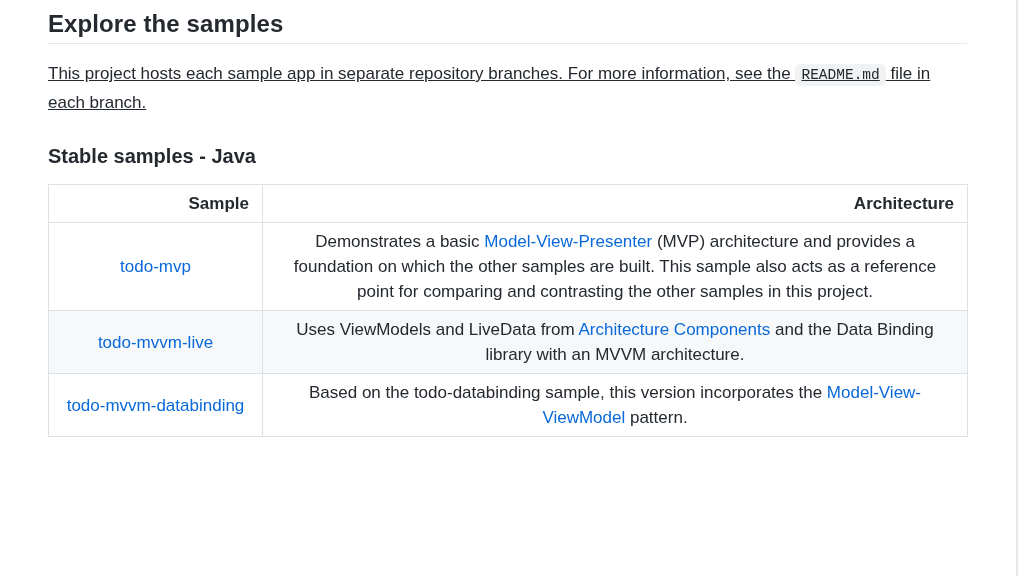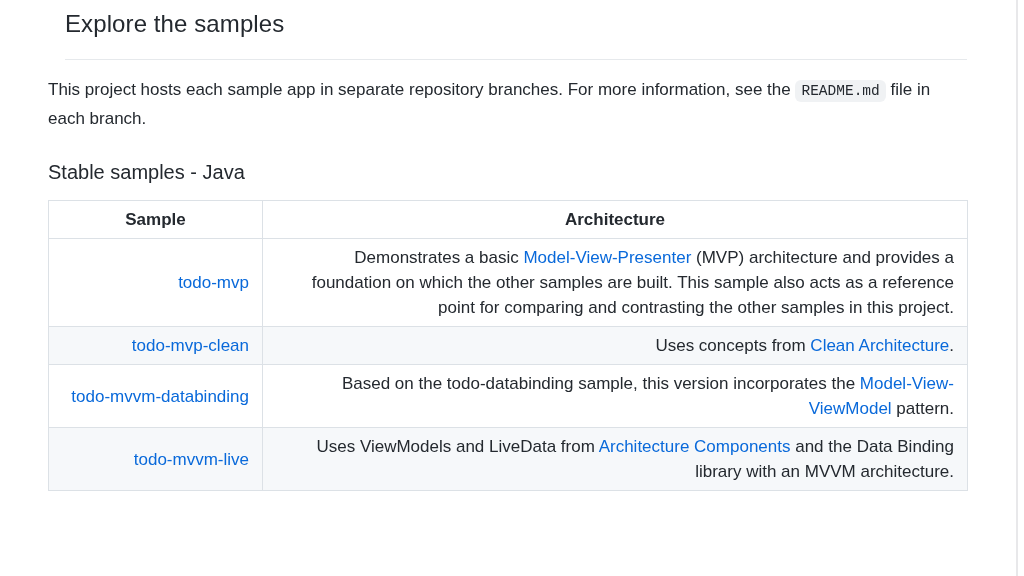--- a/index.html
+++ b/index.html
@@ -16,69 +16,70 @@
   }
   .page {
     position: absolute;
     left: 48px;
     top: 0;
     width: 919px;
   }
   h2.page-title {
     font-size: 24px;
     line-height: 32px;
-    font-weight: 400;
-    margin: 8px 0 0 17px;
-    padding-bottom: 19px;
+    font-weight: 700;
+    margin: 8px 0 0 0;
+    padding-bottom: 3px;
     border-bottom: 1px solid var(--rule, #e6e9ec);
     letter-spacing: 0.1px;
   }
   p.intro {
     font-size: 17px;
     line-height: 27px;
     margin: 16px 0 0 0;
+    text-decoration: underline;
   }
   code.inline-code {
     font-family: "Liberation Mono", "DejaVu Sans Mono", monospace;
     font-size: 14.5px;
     background: var(--codebg, #f0f2f4);
     color: var(--text, #24292f);
     padding: 3px 6px;
     border-radius: 6px;
     white-space: nowrap;
   }
   h3.section-title {
     font-size: 20px;
     line-height: 28px;
-    font-weight: 400;
+    font-weight: 700;
     margin: 26px 0 0 0;
   }
   table.samples {
     border-collapse: collapse;
     table-layout: fixed;
     width: 919px;
     margin-top: 14px;
     font-size: 17px;
   }
   table.samples th,
   table.samples td {
     border: 1px solid var(--border, #dce1e6);
   }
   table.samples th {
     padding: 8px 13px;
     font-weight: 700;
-    text-align: center;
+    text-align: right;
     line-height: 21px;
     background: #ffffff;
   }
   table.samples td {
     padding: 6px 13px;
     line-height: 25px;
     vertical-align: middle;
-    text-align: right;
+    text-align: center;
   }
   table.samples tbody tr:nth-child(even) {
     background: var(--stripe, #f6f8fa);
   }
   a.link {
     color: var(--link, #0969da);
     text-decoration: none;
     cursor: pointer;
   }
   .window-edge {
@@ -113,29 +114,25 @@
         <th>Sample</th>
         <th>Architecture</th>
       </tr>
     </thead>
     <tbody>
         <tr>
           <td><a class="link" href="#">todo-mvp</a></td>
           <td><span>Demonstrates a basic </span><a class="link" href="#">Model-View-Presenter</a><span> (MVP) architecture and provides a foundation on which the other samples are built. This sample also acts as a reference point for comparing and contrasting the other samples in this project.</span></td>
         </tr>
         <tr>
-          <td><a class="link" href="#">todo-mvp-clean</a></td>
-          <td><span>Uses concepts from </span><a class="link" href="#">Clean Architecture</a><span>.</span></td>
+          <td><a class="link" href="#">todo-mvvm-live</a></td>
+          <td><span>Uses ViewModels and LiveData from </span><a class="link" href="#">Architecture Components</a><span> and the Data Binding library with an MVVM architecture.</span></td>
         </tr>
         <tr>
           <td><a class="link" href="#">todo-mvvm-databinding</a></td>
           <td><span>Based on the todo-databinding sample, this version incorporates the </span><a class="link" href="#">Model-View-ViewModel</a><span> pattern.</span></td>
-        </tr>
-        <tr>
-          <td><a class="link" href="#">todo-mvvm-live</a></td>
-          <td><span>Uses ViewModels and LiveData from </span><a class="link" href="#">Architecture Components</a><span> and the Data Binding library with an MVVM architecture.</span></td>
         </tr>
       </tbody>
   </table>
 
 </div>
 
 <div class="window-edge"></div>
 
 </body></html>

